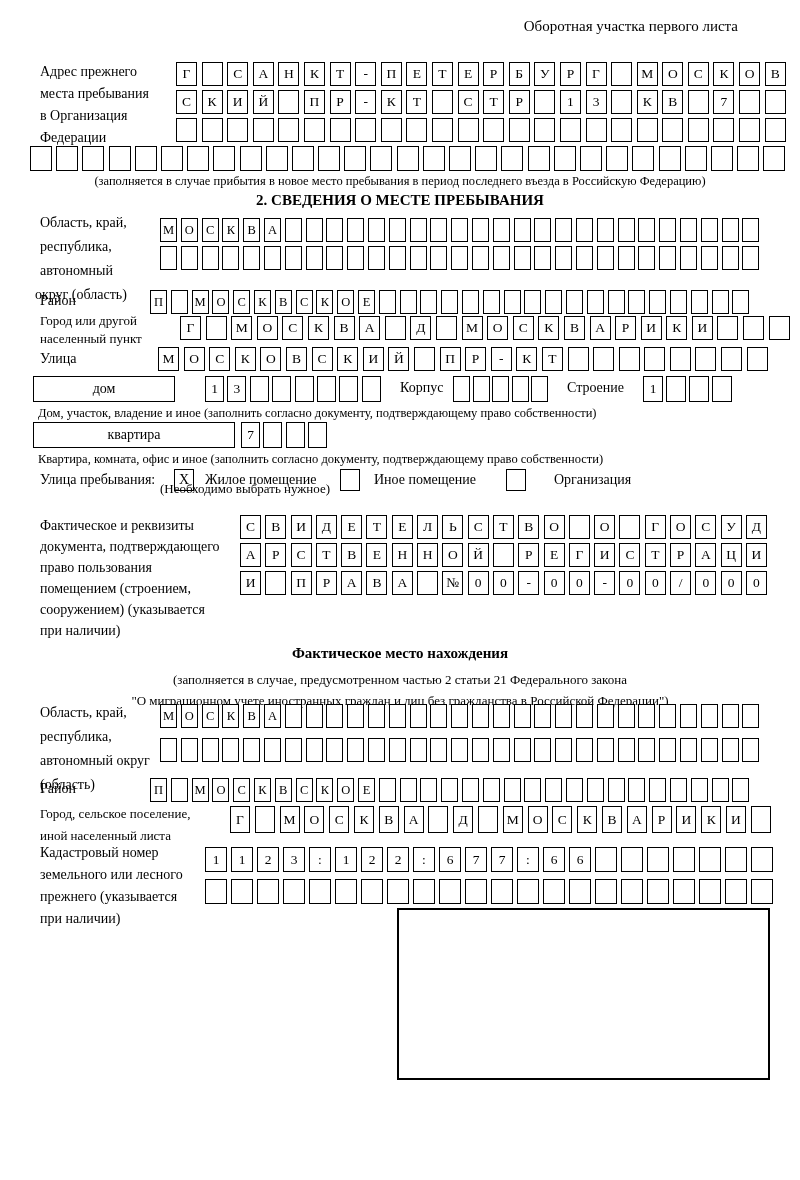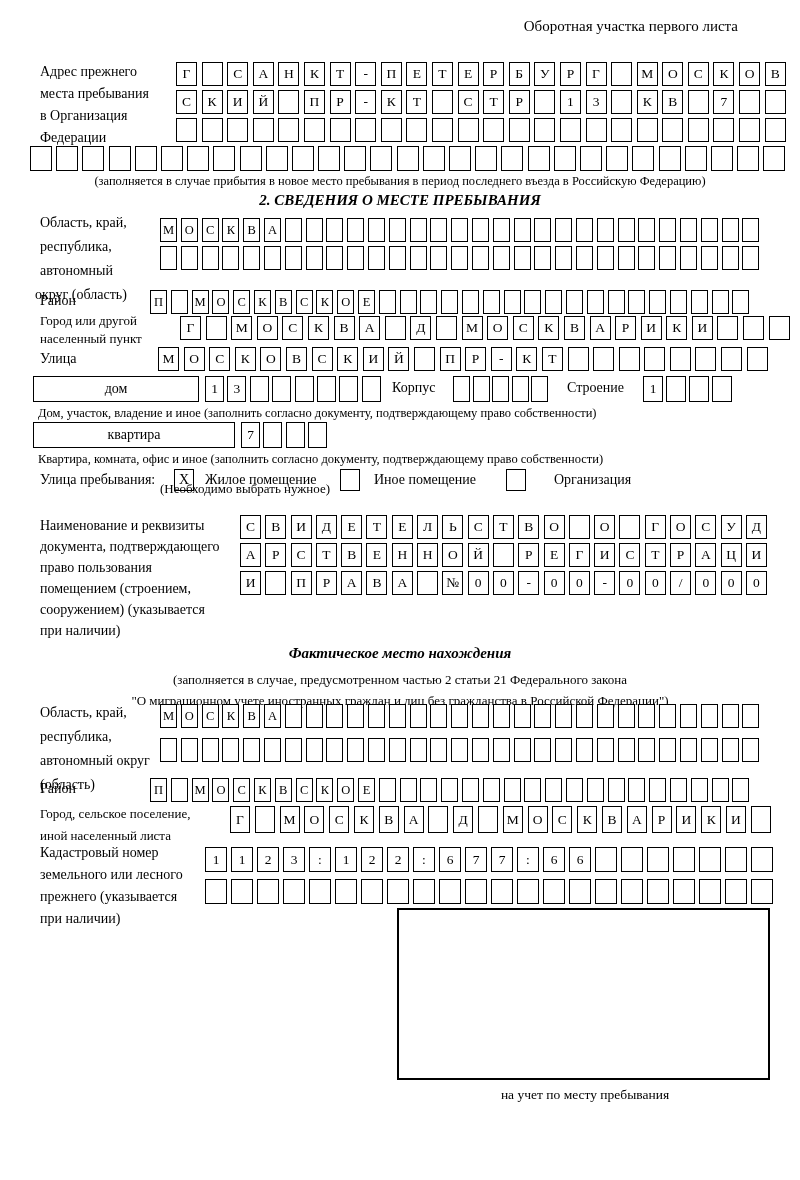--- a/index.html
+++ b/index.html
@@ -2,21 +2,21 @@
 <html><head>
 <meta charset="utf-8">
 <style>
   html,body{margin:0;padding:0;background:#fff;}
   body{width:800px;height:1180px;position:relative;font-family:"Liberation Serif","DejaVu Serif",serif;color:#000;}
   .abs{position:absolute;}
   .lbl{font-size:14px;white-space:nowrap;}
   .lbl-sm{font-size:13px;white-space:nowrap;}
   .cap{font-size:12.5px;white-space:nowrap;}
   .center{left:0;right:0;text-align:center;}
-  .bold{font-weight:bold;font-style:italic;}
+  .bold{font-weight:bold;}
   .cellrow{display:flex;}
   .cell{box-sizing:border-box;border:1.6px solid #000;display:flex;align-items:center;justify-content:center;
         font-size:13.5px;flex:none;background:#fff;}
   .r24{gap:4.6px}  .r24 .cell{width:21px;height:24px}
   .r29s{gap:3.8px} .r29s .cell{width:17px;height:24px;font-size:12.5px}
   .r29w{gap:4.2px} .r29w .cell{width:22px;height:25px}
   .r21d{gap:4.3px} .r21d .cell{width:21px;height:24px}
   .r22c{gap:4px}   .r22c .cell{width:22px;height:25px}
   .r22b{gap:4.8px} .r22b .cell{width:20px;height:27px}
   .r8h{gap:3.4px}  .r8h .cell{width:19px;height:26px}
@@ -301,32 +301,32 @@
     <span class="cell"></span>
     <span class="cell"></span>
     <span class="cell"></span>
     <span class="cell"></span>
     <span class="cell"></span>
     <span class="cell"></span>
     <span class="cell"></span>
     <span class="cell"></span>
   </div>
 
-<div class="abs wbox" style="left:33px;top:376px;width:166px;height:26px;">дом</div>
+<div class="abs wbox" style="left:33px;top:376px;width:142px;height:26px;">дом</div>
 <div class="abs cellrow r8h" style="left:205px;top:376px">
     <span class="cell">1</span>
     <span class="cell">3</span>
     <span class="cell"></span>
     <span class="cell"></span>
     <span class="cell"></span>
     <span class="cell"></span>
     <span class="cell"></span>
     <span class="cell"></span>
   </div>
-<div class="abs lbl" style="left:392px;top:380px">Корпус</div>
+<div class="abs lbl" style="left:400px;top:380px">Корпус</div>
 <div class="abs cellrow r5k" style="left:453px;top:376px">
     <span class="cell"></span>
     <span class="cell"></span>
     <span class="cell"></span>
     <span class="cell"></span>
     <span class="cell"></span>
   </div>
 <div class="abs lbl" style="left:567px;top:380px">Строение</div>
 <div class="abs cellrow r4s" style="left:643px;top:376px">
     <span class="cell">1</span>
@@ -347,21 +347,21 @@
 
 <div class="abs lbl" style="left:40px;top:472px">Улица пребывания:</div>
 <div class="abs chk" style="left:174px;top:469px">X</div>
 <div class="abs lbl" style="left:205px;top:472px">Жилое помещение</div>
 <div class="abs chk" style="left:340px;top:469px"></div>
 <div class="abs lbl" style="left:374px;top:472px">Иное помещение</div>
 <div class="abs chk" style="left:506px;top:469px"></div>
 <div class="abs lbl" style="left:554px;top:472px">Организация</div>
 <div class="abs lbl-sm" style="left:160px;top:481px;width:340px;text-align:left;">(Необходимо выбрать нужное)</div>
 
-<div class="abs lbl" style="left:40px;top:518px">Наименование и реквизиты</div>
+<div class="abs lbl" style="left:40px;top:518px">Фактическое и реквизиты</div>
 <div class="abs lbl" style="left:40px;top:539px">документа, подтверждающего</div>
 <div class="abs lbl" style="left:40px;top:560px">право пользования</div>
 <div class="abs lbl" style="left:40px;top:581px">помещением (строением,</div>
 <div class="abs lbl" style="left:40px;top:602px">сооружением) (указывается</div>
 <div class="abs lbl" style="left:40px;top:623px">при наличии)</div>
 <div class="abs cellrow r21d" style="left:240px;top:515px">
     <span class="cell">С</span>
     <span class="cell">В</span>
     <span class="cell">И</span>
     <span class="cell">Д</span>
@@ -609,14 +609,13 @@
     <span class="cell"></span>
     <span class="cell"></span>
     <span class="cell"></span>
     <span class="cell"></span>
     <span class="cell"></span>
     <span class="cell"></span>
   </div>
 
 <div class="abs bigbox" style="left:397px;top:908px;width:373px;height:172px;"></div>
 <div class="abs capblock" style="left:385px;top:1084px;width:400px;">
-  <div>на учет по месту пребывания</div>
 </div>
 
 </body></html>

